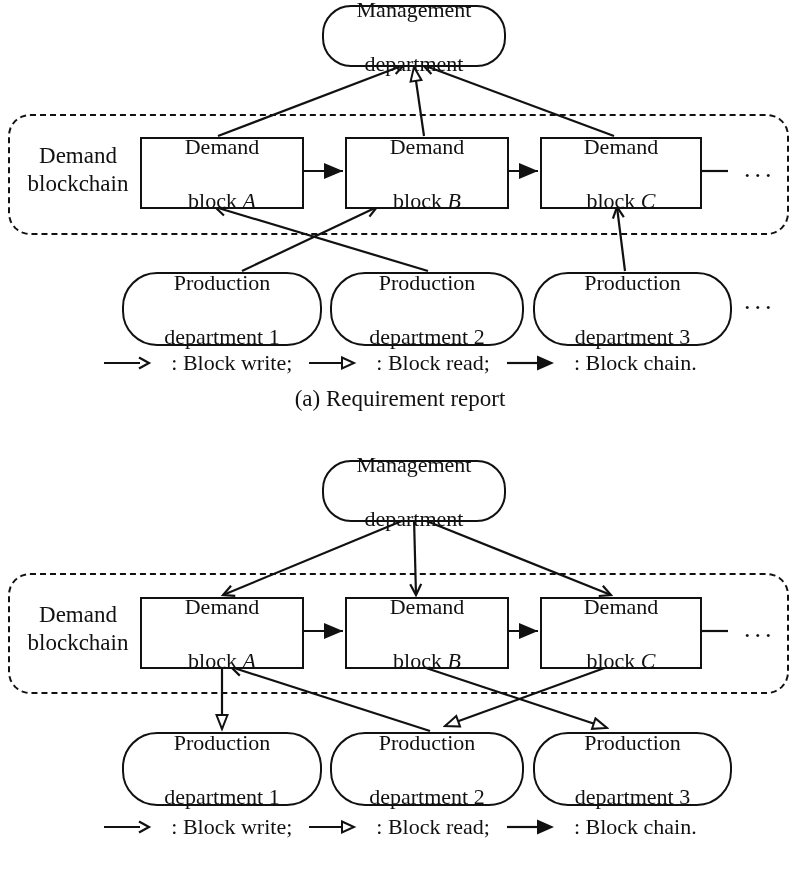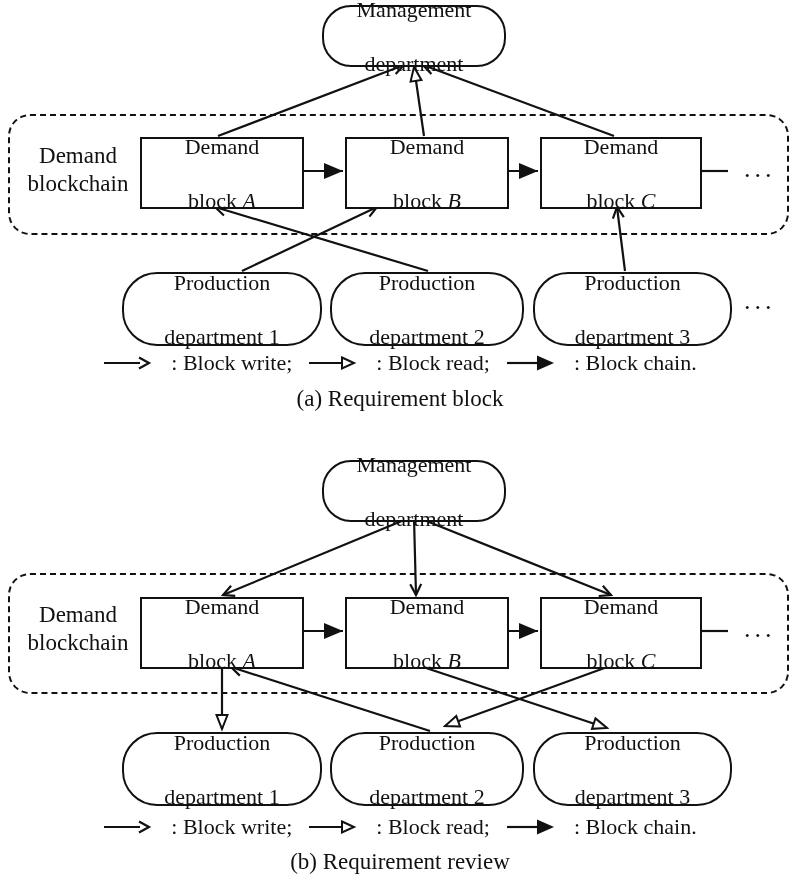--- a/index.html
+++ b/index.html
@@ -125,21 +125,21 @@
     </div>
     <div class="legend-item">
       <svg width="50" height="18">
         <line x1="1" y1="9" x2="32" y2="9" stroke="#111" stroke-width="2.2"></line>
         <path d="M31,1.5 L48,9 L31,16.5 Z" fill="#111" stroke="none"></path>
       </svg>
       <span>: Block chain.</span>
     </div>
   </div>
 
-  <div class="caption" style="top:386px">(a) Requirement block</div>
+  <div class="caption" style="top:386px">(a) Requirement report</div>
 
   <div class="node pill mgmt" style="left:322px;top:460px;width:180px;height:58px">
     <div>Management</div>
     <div>department</div>
   </div>
 
   <div class="dash" style="left:8px;top:573px;width:777px;height:117px"></div>
 
   <div class="side-label" style="left:16px;top:601px;width:124px">
     <div>Demand</div>
@@ -191,15 +191,14 @@
     </div>
     <div class="legend-item">
       <svg width="50" height="18">
         <line x1="1" y1="9" x2="32" y2="9" stroke="#111" stroke-width="2.2"></line>
         <path d="M31,1.5 L48,9 L31,16.5 Z" fill="#111" stroke="none"></path>
       </svg>
       <span>: Block chain.</span>
     </div>
   </div>
 
-  <div class="caption" style="top:849px">(b) Requirement review</div>
 
 </div>
 
 </body></html>

